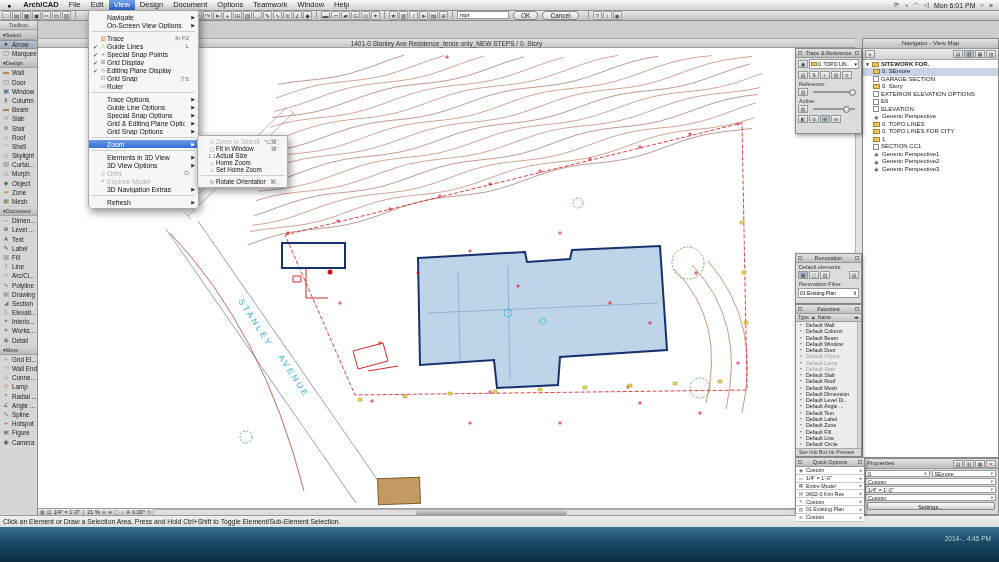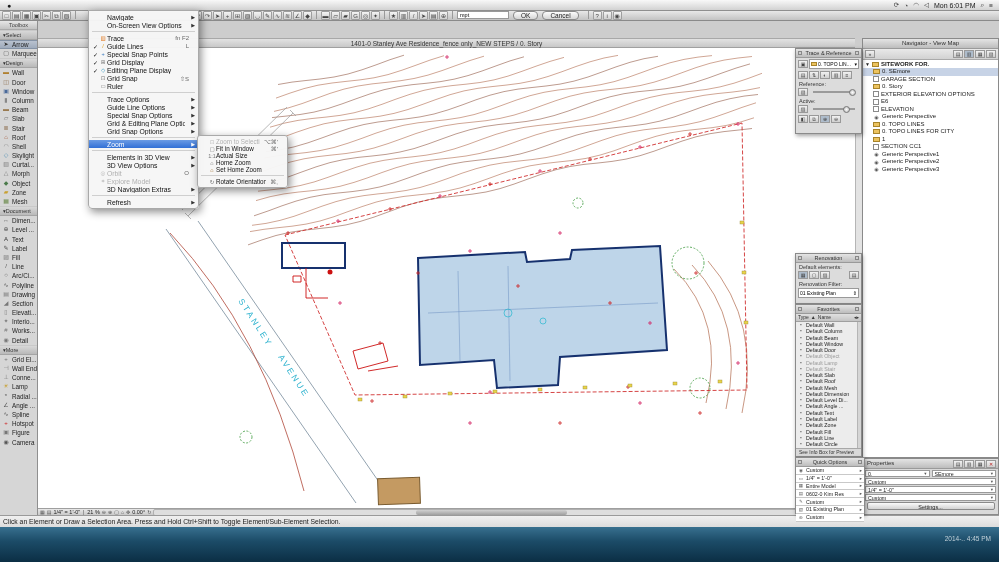--- a/index.html
+++ b/index.html
@@ -136,20 +136,32 @@
 <body>
 
 <div id="desktop">
   <span id="desktop-clock">2014-..  4:45 PM</span>
 </div>
 
 <div id="chrome-band"></div>
 
 <div id="menubar">
   <span class="mb-apple">●</span>
+  <span id="mb-items" style="display:flex;">
+      <span class="mb-item app">ArchiCAD</span>
+      <span class="mb-item">File</span>
+      <span class="mb-item">Edit</span>
+      <span class="mb-item active">View</span>
+      <span class="mb-item">Design</span>
+      <span class="mb-item">Document</span>
+      <span class="mb-item">Options</span>
+      <span class="mb-item">Teamwork</span>
+      <span class="mb-item">Window</span>
+      <span class="mb-item">Help</span>
+    </span>
   <span id="mb-right">
     <span class="mb-sic">⟳</span>
     <span class="mb-sic">◔</span>
     <span class="mb-sic">◠</span>
     <span class="mb-sic">◁</span>
     <span id="mb-clock">Mon 6:01 PM</span>
     <span class="mb-sic">⌕</span>
     <span class="mb-sic">≡</span>
   </span>
 </div>

